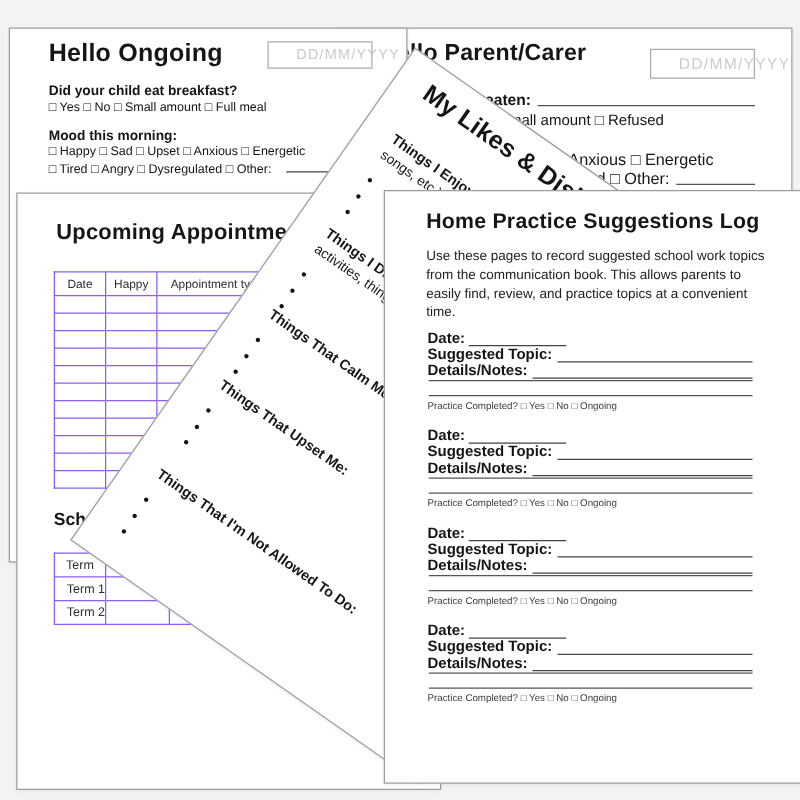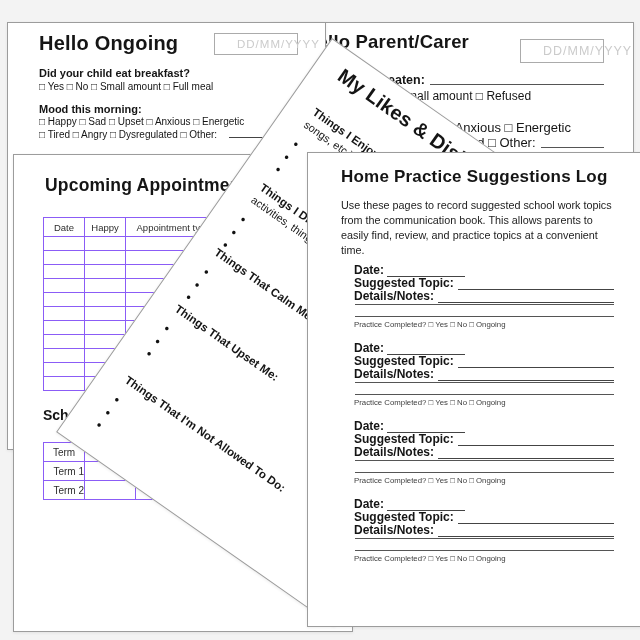--- a/index.html
+++ b/index.html
@@ -55,21 +55,21 @@
   .l-s{position:absolute;left:26px;font-size:11.5px;line-height:15px;white-space:nowrap;}
   .l-s .sub{font-size:11px;}
   .bullets{margin-top:7px;margin-left:2px;}
   .bullet{font-size:13px;line-height:15.5px;color:#111;}
   #l-s1{top:62px;} #l-s2{top:154px;} #l-s3{top:233px;} #l-s4{top:302px;} #l-s5{top:389px;}
 
   
   #pg-home{left:307px;top:152px;width:368px;height:475px;z-index:5;}
   .h-title{left:33px;top:14px;font-size:17px;font-weight:bold;letter-spacing:.2px;white-space:nowrap;}
   .h-intro{left:33px;top:45px;width:282px;font-size:10.8px;line-height:15px;color:#222;white-space:pre-line;}
-  #entries{position:absolute;left:46px;top:111px;width:260px;text-decoration:underline;}
+  #entries{position:absolute;left:34px;top:111px;width:260px;text-decoration:underline;}
   .entry{position:relative;height:66px;margin-bottom:12px;}
   .entry .row{position:absolute;left:0;right:0;display:flex;font-size:12px;font-weight:bold;line-height:13px;}
   .entry .r1{top:0;} .entry .r2{top:13px;} .entry .r3{top:26px;}
   .f-date{width:78px;border-bottom:1.2px solid #444;margin-left:3px;}
   .f-flex{flex:1;border-bottom:1.2px solid #444;margin-left:4px;}
   .entry .bl{position:absolute;left:1px;right:0;border-bottom:1.1px solid #555;}
   .entry .bl1{top:40px;} .entry .bl2{top:52px;}
   .entry .pc{position:absolute;left:0;top:56px;font-size:7.8px;color:#3d3d3d;white-space:nowrap;}
 </style>
 </head>

